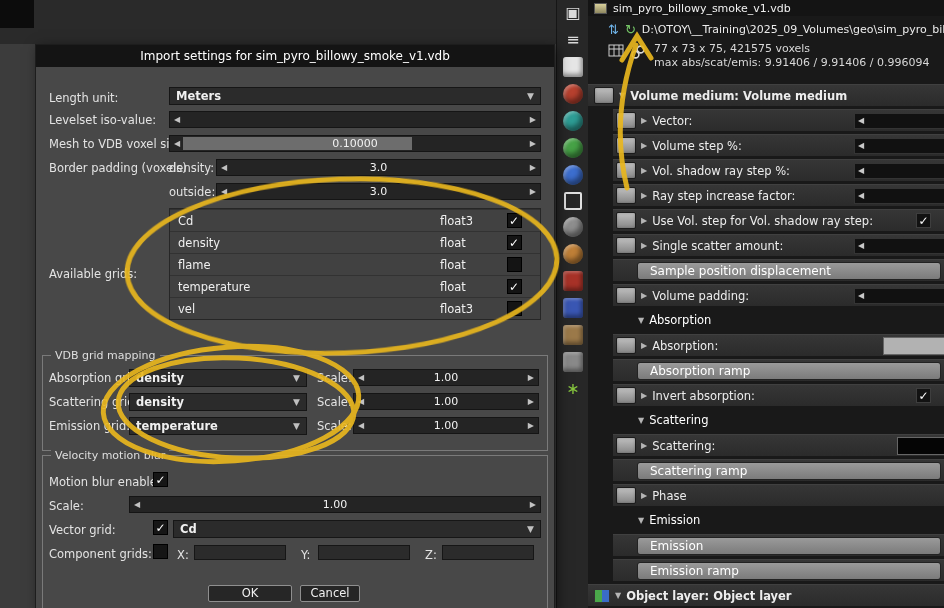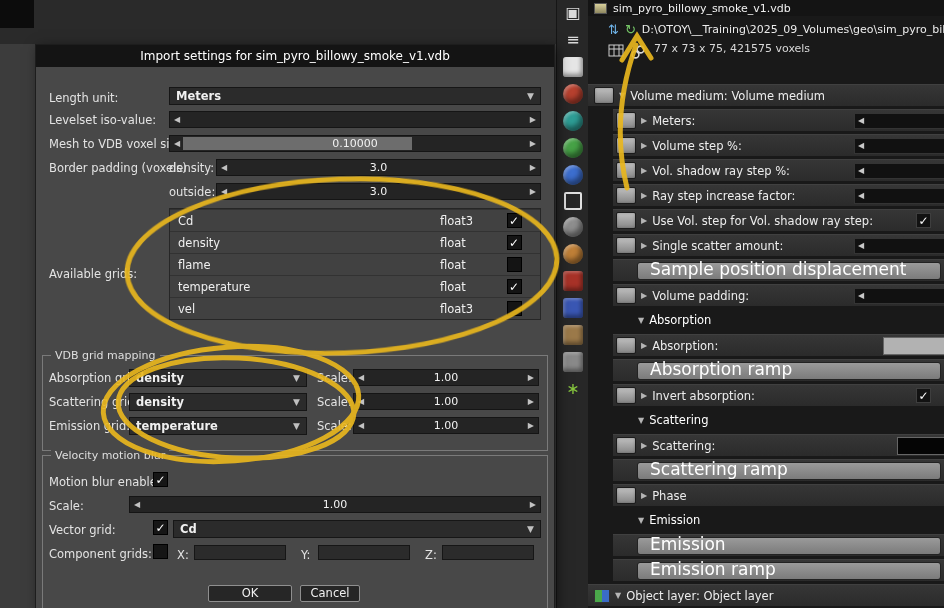--- a/index.html
+++ b/index.html
@@ -73,37 +73,37 @@
   .p-path{position:absolute;left:0;top:20px;right:0;height:18px;display:flex;align-items:center;gap:6px;
           padding-left:20px;color:#ececec;font-size:11px;white-space:nowrap;overflow:hidden;}
   .p-ibtn{font-size:13px;line-height:1;flex:0 0 auto;}
   .p-info{position:absolute;left:0;top:42px;right:0;display:flex;gap:8px;padding-left:20px;
           color:#d8d8d8;font-size:11px;}
   .p-info .ic-col{display:flex;gap:6px;padding-top:2px;}
   .p-infotext div{line-height:14px;white-space:nowrap;}
   .p-rows{position:absolute;left:0;top:84px;right:0;display:flex;flex-direction:column;gap:3px;}
   .prow{height:22px;display:flex;align-items:center;gap:5px;font-size:11.5px;color:#ededed;white-space:nowrap;}
   .prow.bar{background:linear-gradient(#363636,#2b2b2b);border-top:1px solid #404040;}
-  .prow.top{padding-left:6px;}
+  .prow.top{padding-left:6px;font-weight:bold;}
   .prow.child{margin-left:25px;padding-left:3px;}
   .prow.section{margin-left:50px;color:#fff;}
   .nicon{width:20px;height:17px;background:linear-gradient(#bfbfbf,#878787);border:1px solid #1b1b1b;
          border-radius:2px;flex:0 0 auto;box-shadow:inset 0 0 3px rgba(0,0,0,.25);}
   .obj-icon{width:16px;height:14px;border:1px solid #333;flex:0 0 auto;
             background:linear-gradient(90deg,#4aa84a 0 50%,#3a6cc8 50%);}
   .exp{color:#b5b5b5;font-size:8px;flex:0 0 auto;}
   .pslider{margin-left:auto;margin-right:-12px;width:102px;height:16px;background:#111;
            border:1px solid #343434;display:flex;align-items:center;flex:0 0 auto;}
   .pslider .psa{font-size:8px;color:#c8c8c8;padding-left:3px;}
   .pcb{margin-left:auto;margin-right:13px;width:15px;height:15px;background:#121212;border:1px solid #3e3e3e;
        color:#fff;font-size:12px;line-height:14px;text-align:center;flex:0 0 auto;}
   .pswatch{margin-left:auto;margin-right:-1px;height:18px;border:1px solid #666;flex:0 0 auto;}
   .pbtn{flex:1;height:18px;margin-left:21px;margin-right:3px;background:linear-gradient(#9a9a9a,#7b7b7b);
-        border:1px solid #222;border-radius:3px;color:#fff;display:flex;align-items:flex-end;
-        padding-left:12px;font-size:17px;}
+        border:1px solid #222;border-radius:3px;color:#fff;display:flex;align-items:center;
+        padding-left:12px;font-size:12px;}
   
   .annos{left:0;top:0;z-index:50;pointer-events:none;}
 </style>
 </head>
 <body>
 
 <div class="canvas">
 
   <div class="abs bg-left"></div>
   <div class="abs bg-top"></div>
@@ -307,32 +307,33 @@
         <svg width="16" height="16">
           <g fill="none" stroke="#d8d8d8" stroke-width="1.6">
             <circle cx="5.5" cy="10.5" r="3.4"></circle>
             <circle cx="10.5" cy="5.5" r="3.4"></circle>
             <line x1="7" y1="9" x2="9" y2="7"></line>
           </g>
         </svg>
       </span>
       <span class="p-infotext">
         <div>77 x 73 x 75, 421575 voxels</div>
+        <div>max abs/scat/emis: 9.91406 / 9.91406 / 0.996094</div>
       </span>
     </div>
     <div class="p-rows">
         <div class="prow bar top">
           <div class="nicon"></div>
           <span class="exp">▼</span>
           <span class="plabel">Volume medium: Volume medium</span>
         </div>
         <div class="prow bar child">
           <div class="nicon"></div>
           <span class="exp">▶</span>
-          <span class="plabel">Meters:</span>
+          <span class="plabel">Vector:</span>
           <div class="pslider">
             <span class="psa">◀</span>
           </div>
         </div>
         <div class="prow bar child">
           <div class="nicon"></div>
           <span class="exp">▶</span>
           <span class="plabel">Volume step %:</span>
           <div class="pslider">
             <span class="psa">◀</span>

